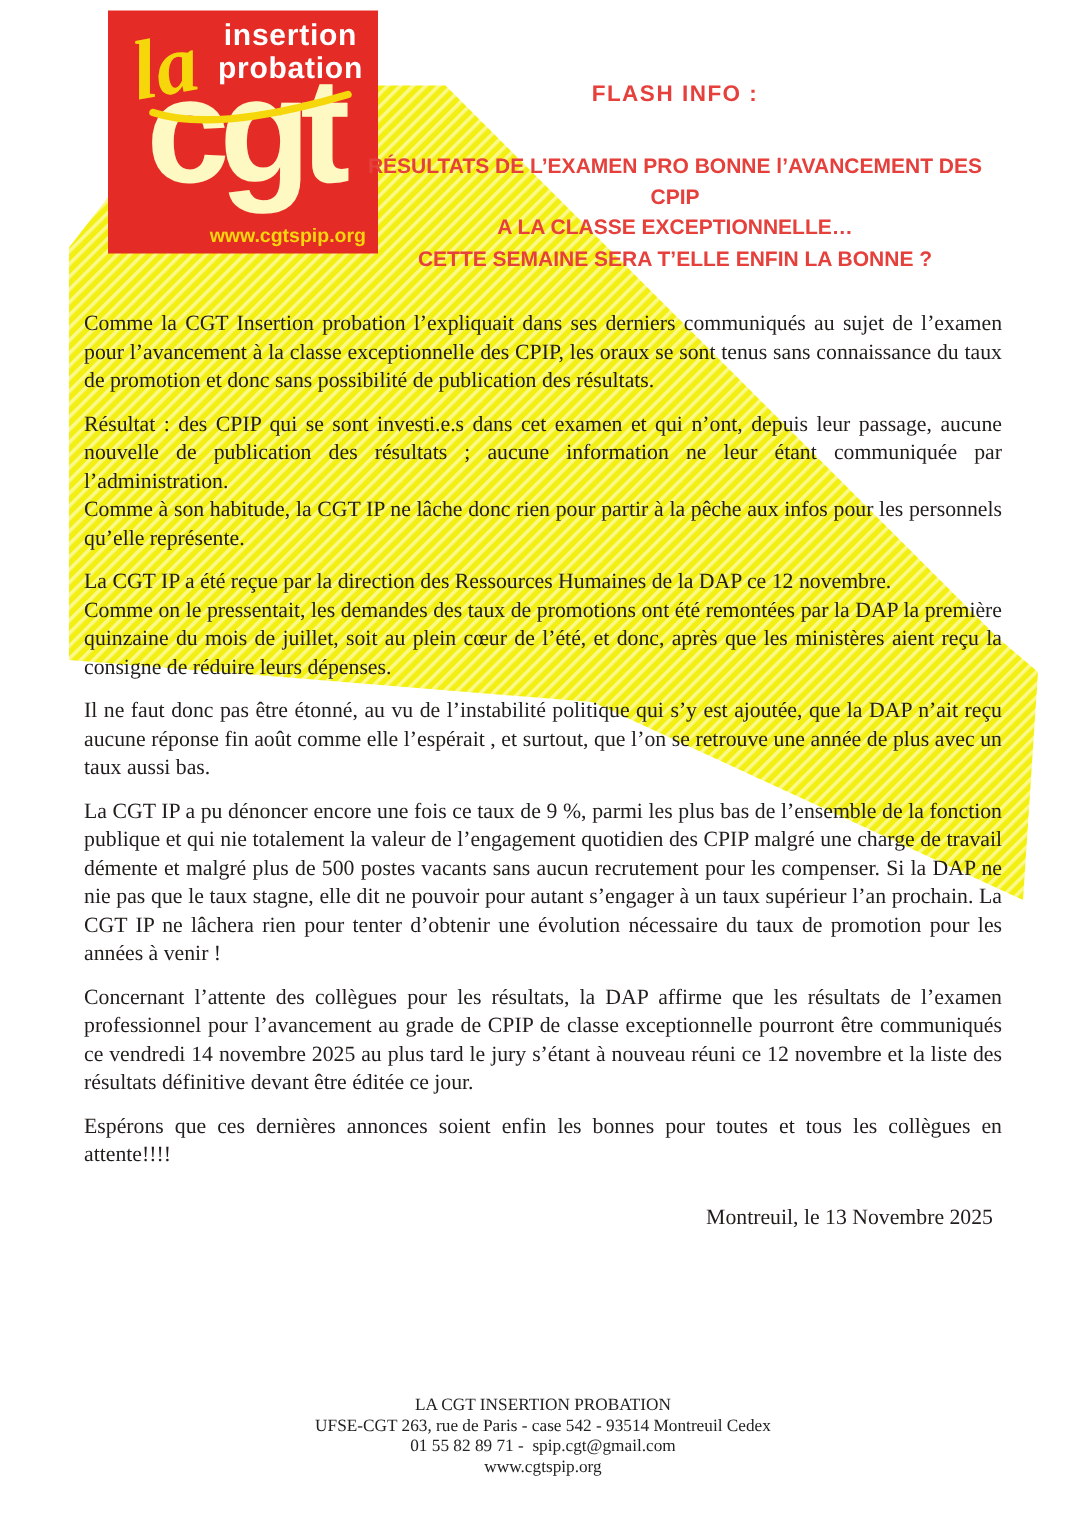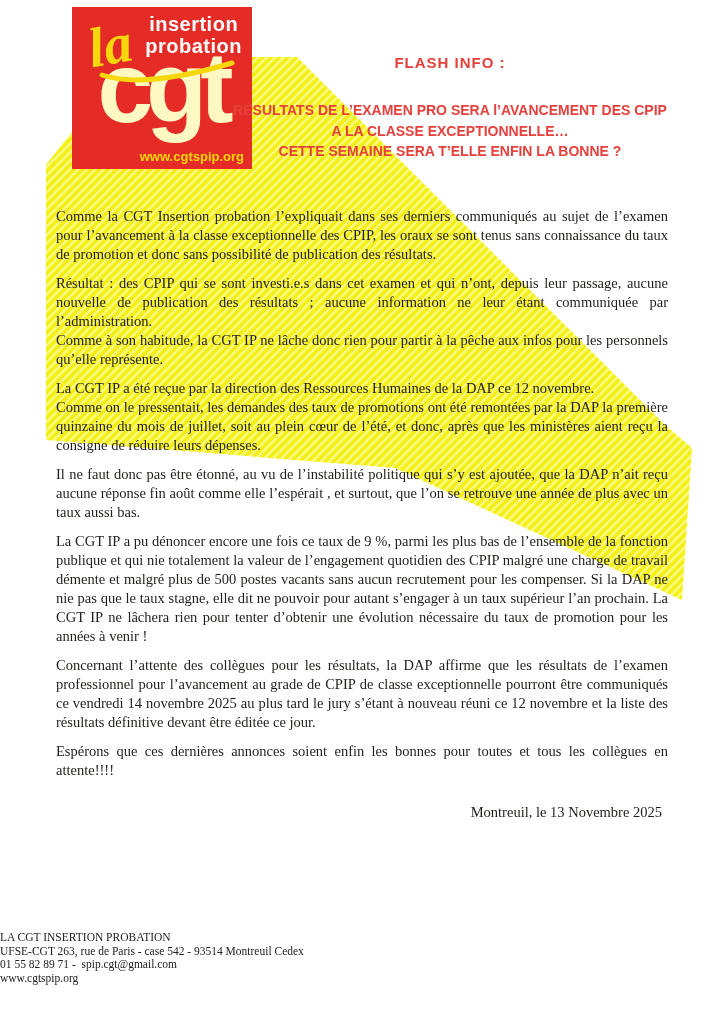--- a/index.html
+++ b/index.html
@@ -57,21 +57,21 @@
   }
   .body-text p { margin:0 0 10px 0; white-space:pre-line; }
 
   .dateline {
     position:absolute; left:56px; top:804px; width:606px; text-align:right;
     color:#211d1a; font-size:14.5px;
   }
 
   
   .footer {
-    position:absolute; left:0; top:931px; width:724px; 
+    position:absolute; left:0; top:931px; width:724px; text-align:center;
     color:#222222; font-size:11.5px; line-height:13.5px;
   }
   .footer div { white-space:pre; }
 </style>
 </head>
 <body>
 
 <div class="page">
 
   <svg class="highlight" width="724" height="1024" aria-hidden="true">
@@ -94,21 +94,21 @@
       <div class="logo-la">la</div>
       <svg class="la-swash" width="150" height="40" aria-hidden="true">
         <path d="M8,28 Q50,42 138,16" stroke="#f6d70c" stroke-width="5" fill="none" stroke-linecap="round"></path>
       </svg>
       <div class="logo-cgt">cgt</div>
       <div class="logo-web">www.cgtspip.org</div>
     </div>
 
     <div class="flash-title">FLASH INFO :</div>
     <div class="subtitle">
-      <div>RÉSULTATS DE L’EXAMEN PRO SERA l’AVANCEMENT DES CPIP</div>
+      <div>RÉSULTATS DE L’EXAMEN PRO BONNE l’AVANCEMENT DES CPIP</div>
       <div>A LA CLASSE EXCEPTIONNELLE…</div>
       <div>CETTE SEMAINE SERA T’ELLE ENFIN LA BONNE ?</div>
     </div>
 
     <div class="body-text">
       <p>Comme la CGT Insertion probation l’expliquait dans ses derniers communiqués au sujet de l’examen pour l’avancement à la classe exceptionnelle des CPIP, les oraux se sont tenus sans connaissance du taux de promotion et donc sans possibilité  de publication des résultats.</p>
       <p>Résultat : des CPIP qui se sont investi.e.s dans cet examen et qui n’ont, depuis leur passage, aucune nouvelle de publication des résultats ; aucune information ne leur étant communiquée par l’administration.
 Comme à son habitude, la CGT IP ne lâche donc rien pour partir à la pêche aux infos pour les personnels qu’elle représente.</p>
       <p>La CGT IP a été reçue par la direction des Ressources Humaines de la DAP ce 12 novembre.
 Comme on le pressentait, les demandes des taux de promotions ont été remontées par la DAP la première quinzaine du mois de juillet, soit au plein cœur de l’été, et donc, après que les ministères aient reçu la consigne de réduire leurs dépenses.</p>

